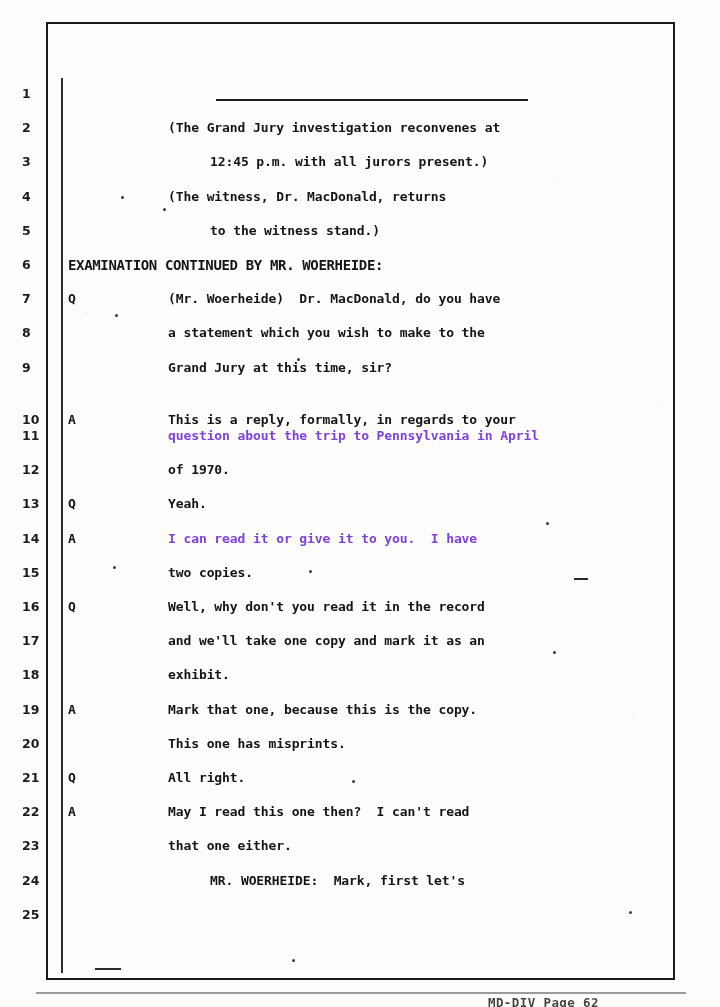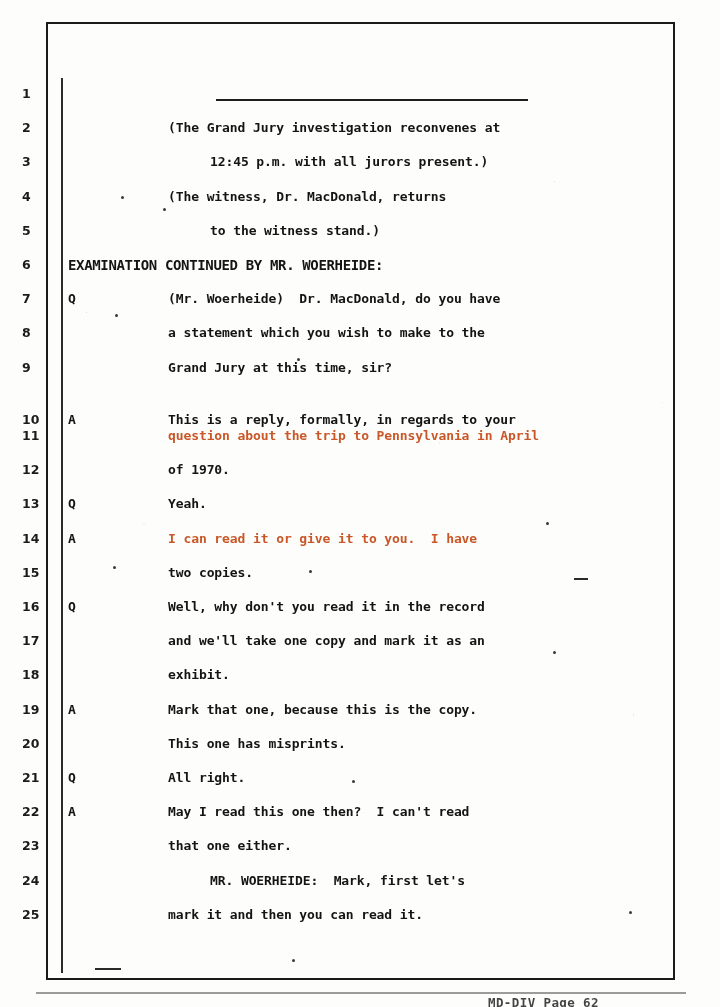--- a/index.html
+++ b/index.html
@@ -126,21 +126,21 @@
   }
   .text.heading {
     left: 68px;
     font-size: 14px;
     letter-spacing: -0.35px;
   }
   .text.indent {
     left: 210px;
   }
   .text.faded {
-    color: #c2410c;
+    color: #6d28d9;
     opacity: 0.88;
   }
   
   .mark {
     position: absolute;
     background: #3a3a3a;
     border-radius: 50%;
   }
   .dash {
     position: absolute;
@@ -277,21 +277,20 @@
       <div class="line" style="top: 838.4px;">
         <span class="lineno">23</span>
         <span class="text">that one either.</span>
       </div>
       <div class="line" style="top: 872.6px;">
         <span class="lineno">24</span>
         <span class="text indent">MR. WOERHEIDE:  Mark, first let's</span>
       </div>
       <div class="line" style="top: 906.8px;">
         <span class="lineno">25</span>
-        <span class="text">mark it and then you can read it.</span>
       </div>
     </div>
 
   <div class="mark" style="left:121px; top:196px; width:3px; height:3px;"></div>
   <div class="mark" style="left:163px; top:208px; width:3px; height:3px;"></div>
   <div class="mark" style="left:115px; top:314px; width:3px; height:3px;"></div>
   <div class="mark" style="left:297px; top:358px; width:3px; height:3px;"></div>
   <div class="mark" style="left:546px; top:522px; width:3px; height:3px;"></div>
   <div class="mark" style="left:113px; top:566px; width:3px; height:3px;"></div>
   <div class="mark" style="left:309px; top:570px; width:3px; height:3px;"></div>

